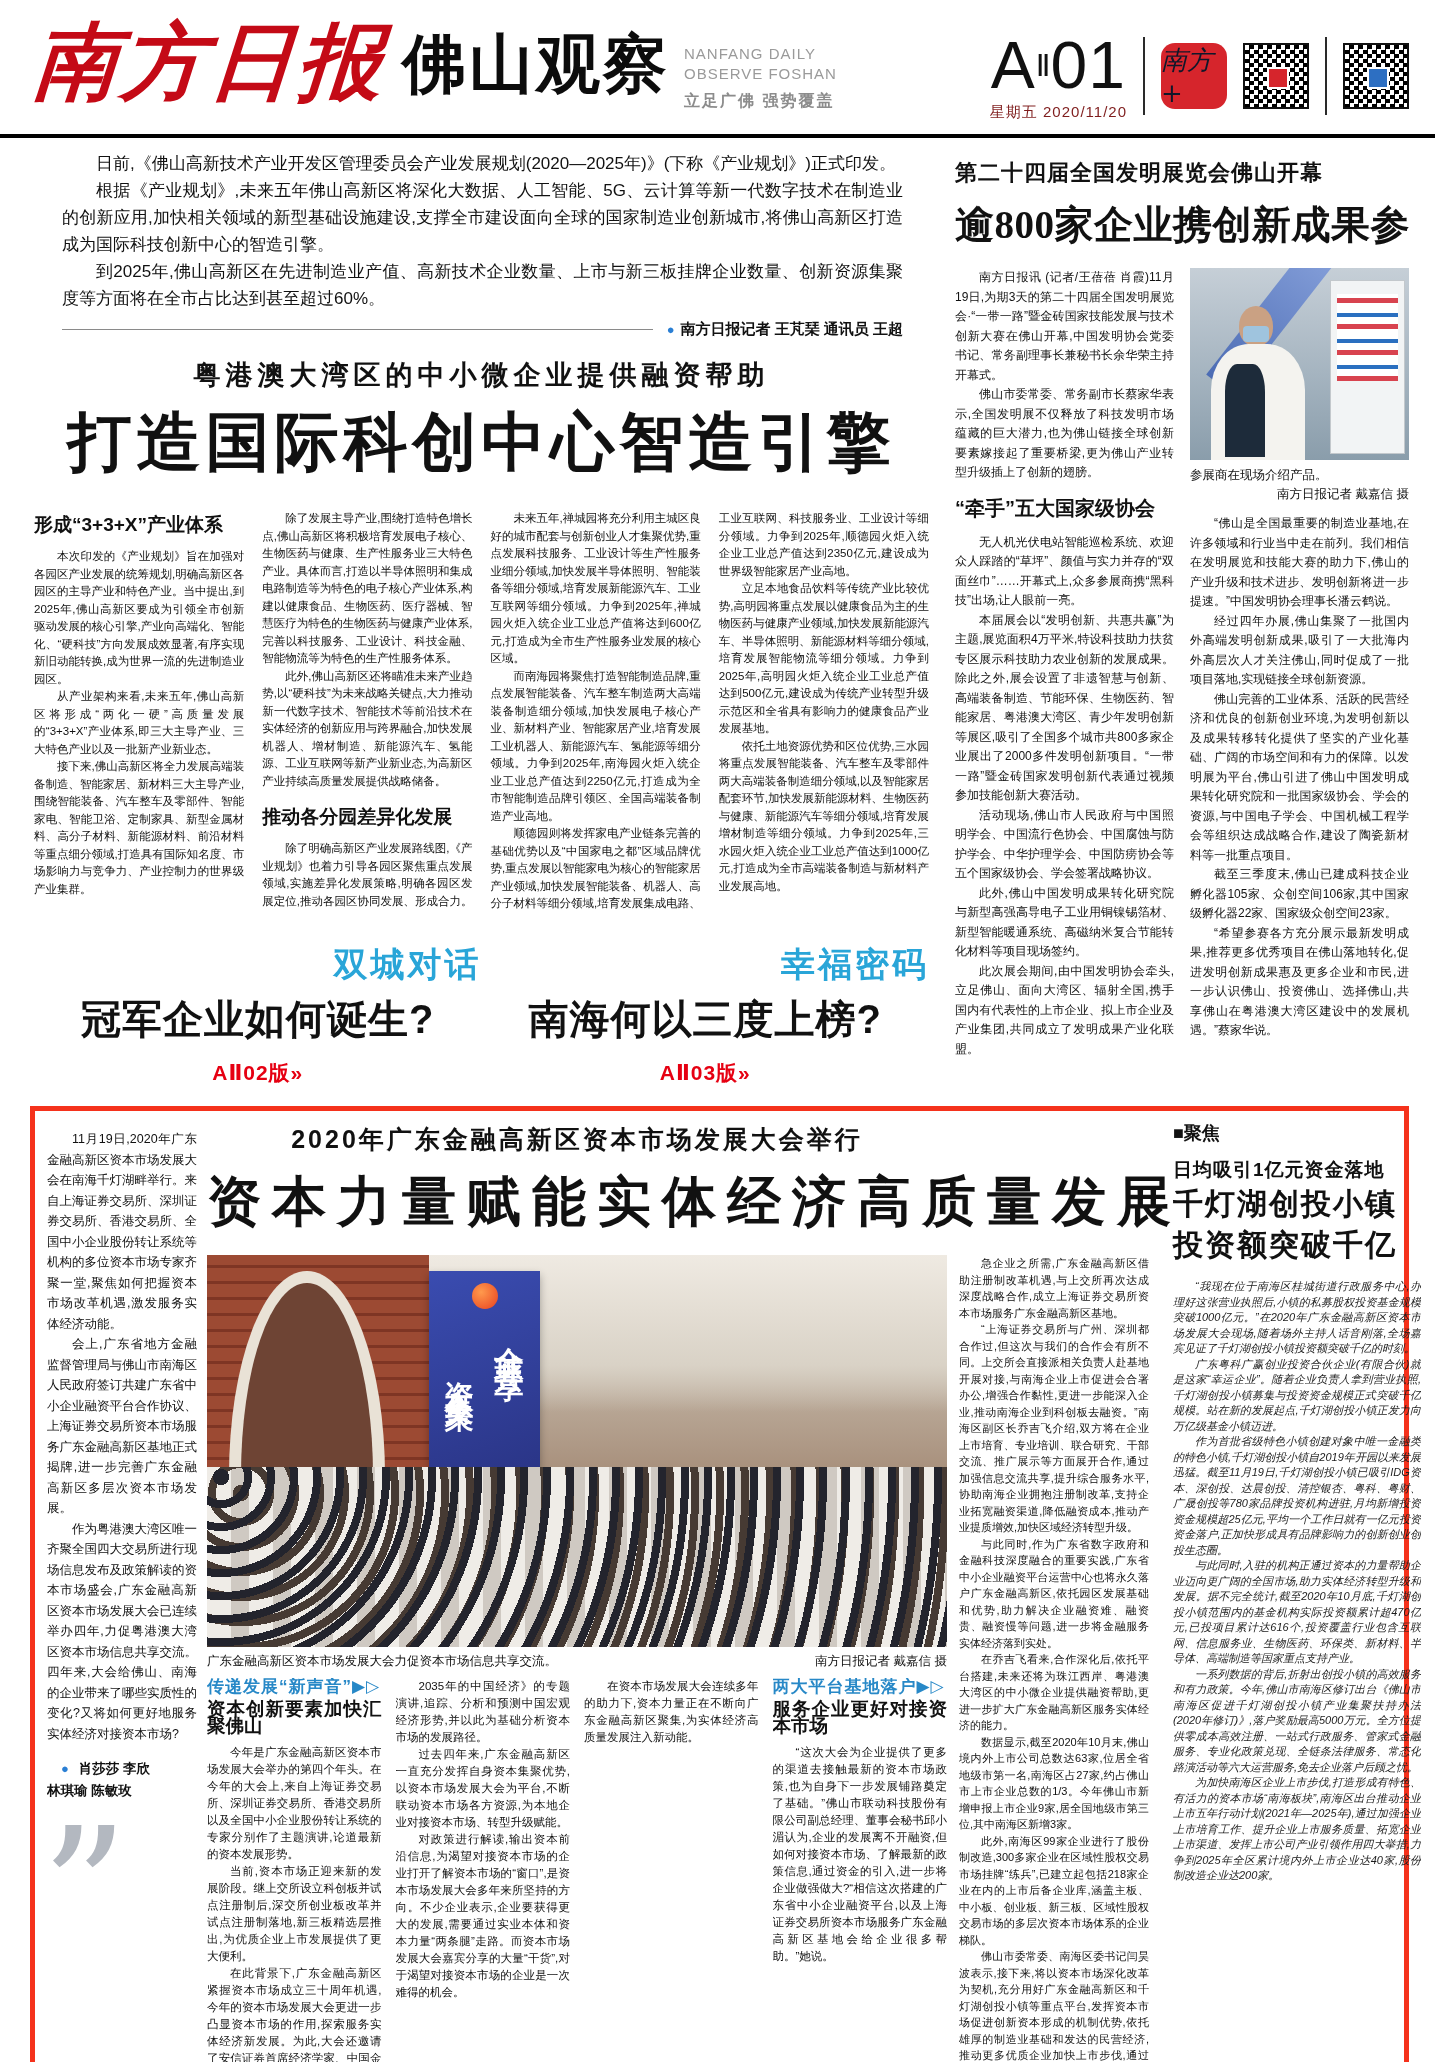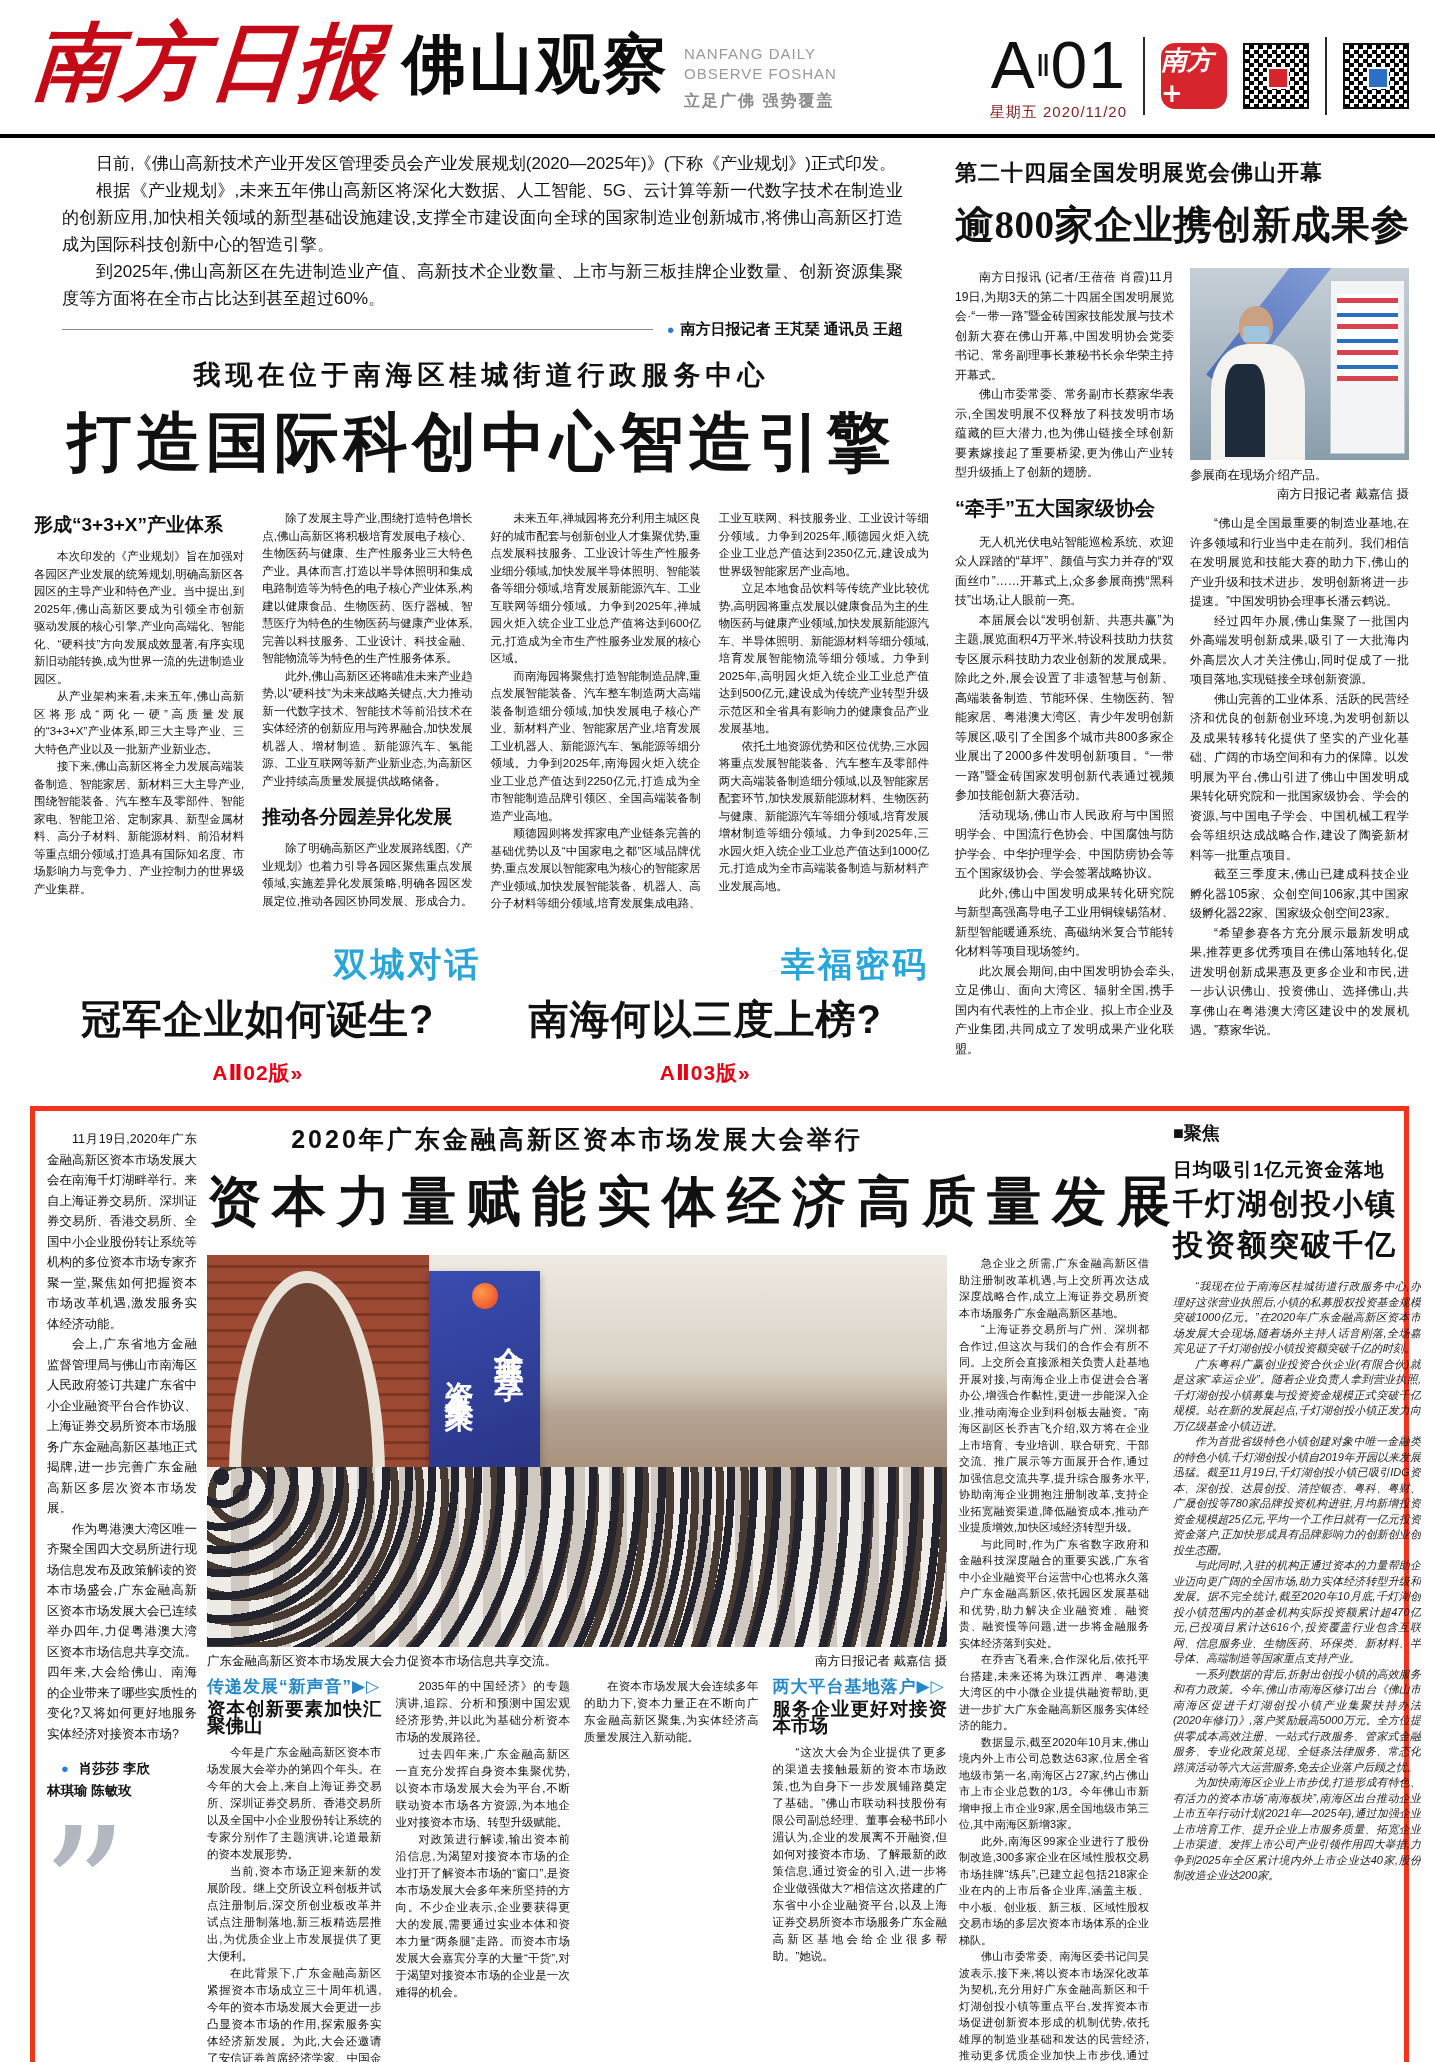--- a/index.html
+++ b/index.html
@@ -13,22 +13,22 @@
     font-size:84px;line-height:104px;letter-spacing:4px;transform:skewX(-4deg);white-space:nowrap;}
   .edition{font-size:64px;font-weight:900;color:#0c0c0c;line-height:108px;margin-left:16px;letter-spacing:3px;white-space:nowrap;}
   .en-block{margin-left:14px;padding-top:34px;color:#9a9a9a;font-size:15px;line-height:20px;letter-spacing:1px;white-space:nowrap;}
   .slogan{margin-top:7px;color:#8c8c8c;font-size:16px;font-weight:bold;letter-spacing:2px;}
   .mh-right{margin-left:auto;display:flex;align-items:center;gap:16px;padding-top:22px;}
   .pageno-block{text-align:center;line-height:1;}
   .pn-a{font-size:66px;font-weight:300;letter-spacing:1px;}
   .pn-sub{font-size:30px;vertical-align:12px;}
   .date-row{font-size:15px;margin-top:6px;color:#7f1d1d;letter-spacing:1px;white-space:nowrap;}
   .vdiv{width:2px;height:78px;background:#2a2a2a;}
-  .app-logo{width:66px;height:66px;background:#d6252c;border-radius:14px;color:#ffffff;display:flex;
-    align-items:center;justify-content:center;font-size:26px;font-weight:bold;font-style:italic;
+  .app-logo{width:66px;height:66px;background:#d6252c;border-radius:14px;color:#0f172a;display:flex;
+    align-items:center;justify-content:center;font-size:26px;font-weight:normal;font-style:italic;
     font-family:"DejaVu Serif",serif;}
   .qr{width:66px;height:66px;border:2px solid #111;box-sizing:border-box;position:relative;
     background:repeating-conic-gradient(#000 0% 25%,#fff 0% 50%) 0 0/9px 9px;}
   .qr::after{content:"";position:absolute;left:22px;top:22px;width:18px;height:18px;border:2px solid #fff;}
   .qr-red::after{background:#d6252c;}
   .qr-blue::after{background:#2d6fc2;}
 
   .rule-top{height:4px;background:#000;}
 
   
@@ -171,21 +171,21 @@
       <div class="intro">
           <p>日前,《佛山高新技术产业开发区管理委员会产业发展规划(2020—2025年)》(下称《产业规划》)正式印发。</p>
           <p>根据《产业规划》,未来五年佛山高新区将深化大数据、人工智能、5G、云计算等新一代数字技术在制造业的创新应用,加快相关领域的新型基础设施建设,支撑全市建设面向全球的国家制造业创新城市,将佛山高新区打造成为国际科技创新中心的智造引擎。</p>
           <p>到2025年,佛山高新区在先进制造业产值、高新技术企业数量、上市与新三板挂牌企业数量、创新资源集聚度等方面将在全市占比达到甚至超过60%。</p>
         </div>
       <div class="intro-byline">
         <span class="hline"></span>
         <span class="byline-dot">●</span>
         <span class="byline-text">南方日报记者 王芃琹 通讯员 王超</span>
       </div>
-      <h2 class="kicker1">我现在位于南海区桂城街道行政服务中心</h2>
+      <h2 class="kicker1">粤港澳大湾区的中小微企业提供融资帮助</h2>
       <h1 class="headline1 serif">打造国际科创中心智造引擎</h1>
       <div class="article-flow">
         <h3 class="flow-subhead">形成“3+3+X”产业体系</h3>
         <div>
             <p>本次印发的《产业规划》旨在加强对各园区产业发展的统筹规划,明确高新区各园区的主导产业和特色产业。当中提出,到2025年,佛山高新区要成为引领全市创新驱动发展的核心引擎,产业向高端化、智能化、“硬科技”方向发展成效显著,有序实现新旧动能转换,成为世界一流的先进制造业园区。</p>
             <p>从产业架构来看,未来五年,佛山高新区将形成“两化一硬”高质量发展的“3+3+X”产业体系,即三大主导产业、三大特色产业以及一批新产业新业态。</p>
             <p>接下来,佛山高新区将全力发展高端装备制造、智能家居、新材料三大主导产业,围绕智能装备、汽车整车及零部件、智能家电、智能卫浴、定制家具、新型金属材料、高分子材料、新能源材料、前沿材料等重点细分领域,打造具有国际知名度、市场影响力与竞争力、产业控制力的世界级产业集群。</p>
             <p>除了发展主导产业,围绕打造特色增长点,佛山高新区将积极培育发展电子核心、生物医药与健康、生产性服务业三大特色产业。具体而言,打造以半导体照明和集成电路制造等为特色的电子核心产业体系,构建以健康食品、生物医药、医疗器械、智慧医疗为特色的生物医药与健康产业体系,完善以科技服务、工业设计、科技金融、智能物流等为特色的生产性服务体系。</p>
             <p>此外,佛山高新区还将瞄准未来产业趋势,以“硬科技”为未来战略关键点,大力推动新一代数字技术、智能技术等前沿技术在实体经济的创新应用与跨界融合,加快发展机器人、增材制造、新能源汽车、氢能源、工业互联网等新产业新业态,为高新区产业持续高质量发展提供战略储备。</p>
           </div>

